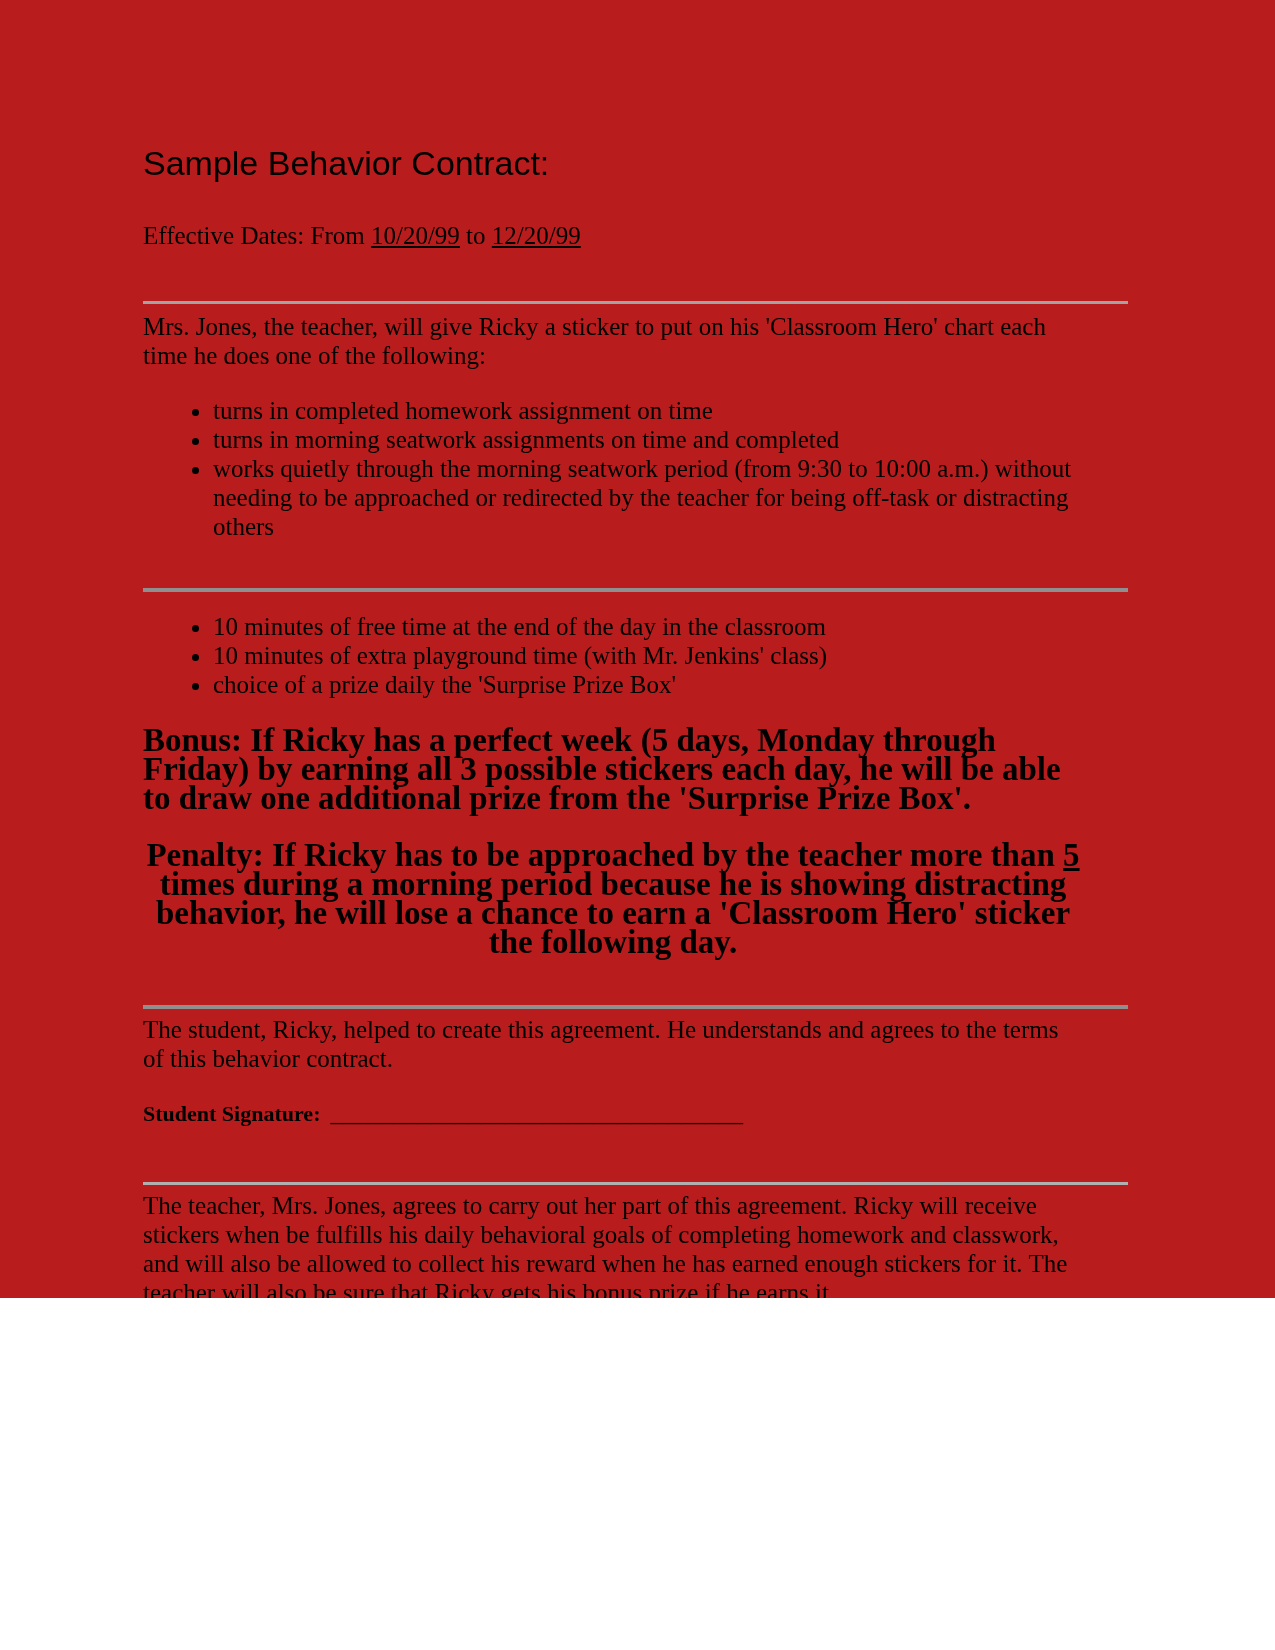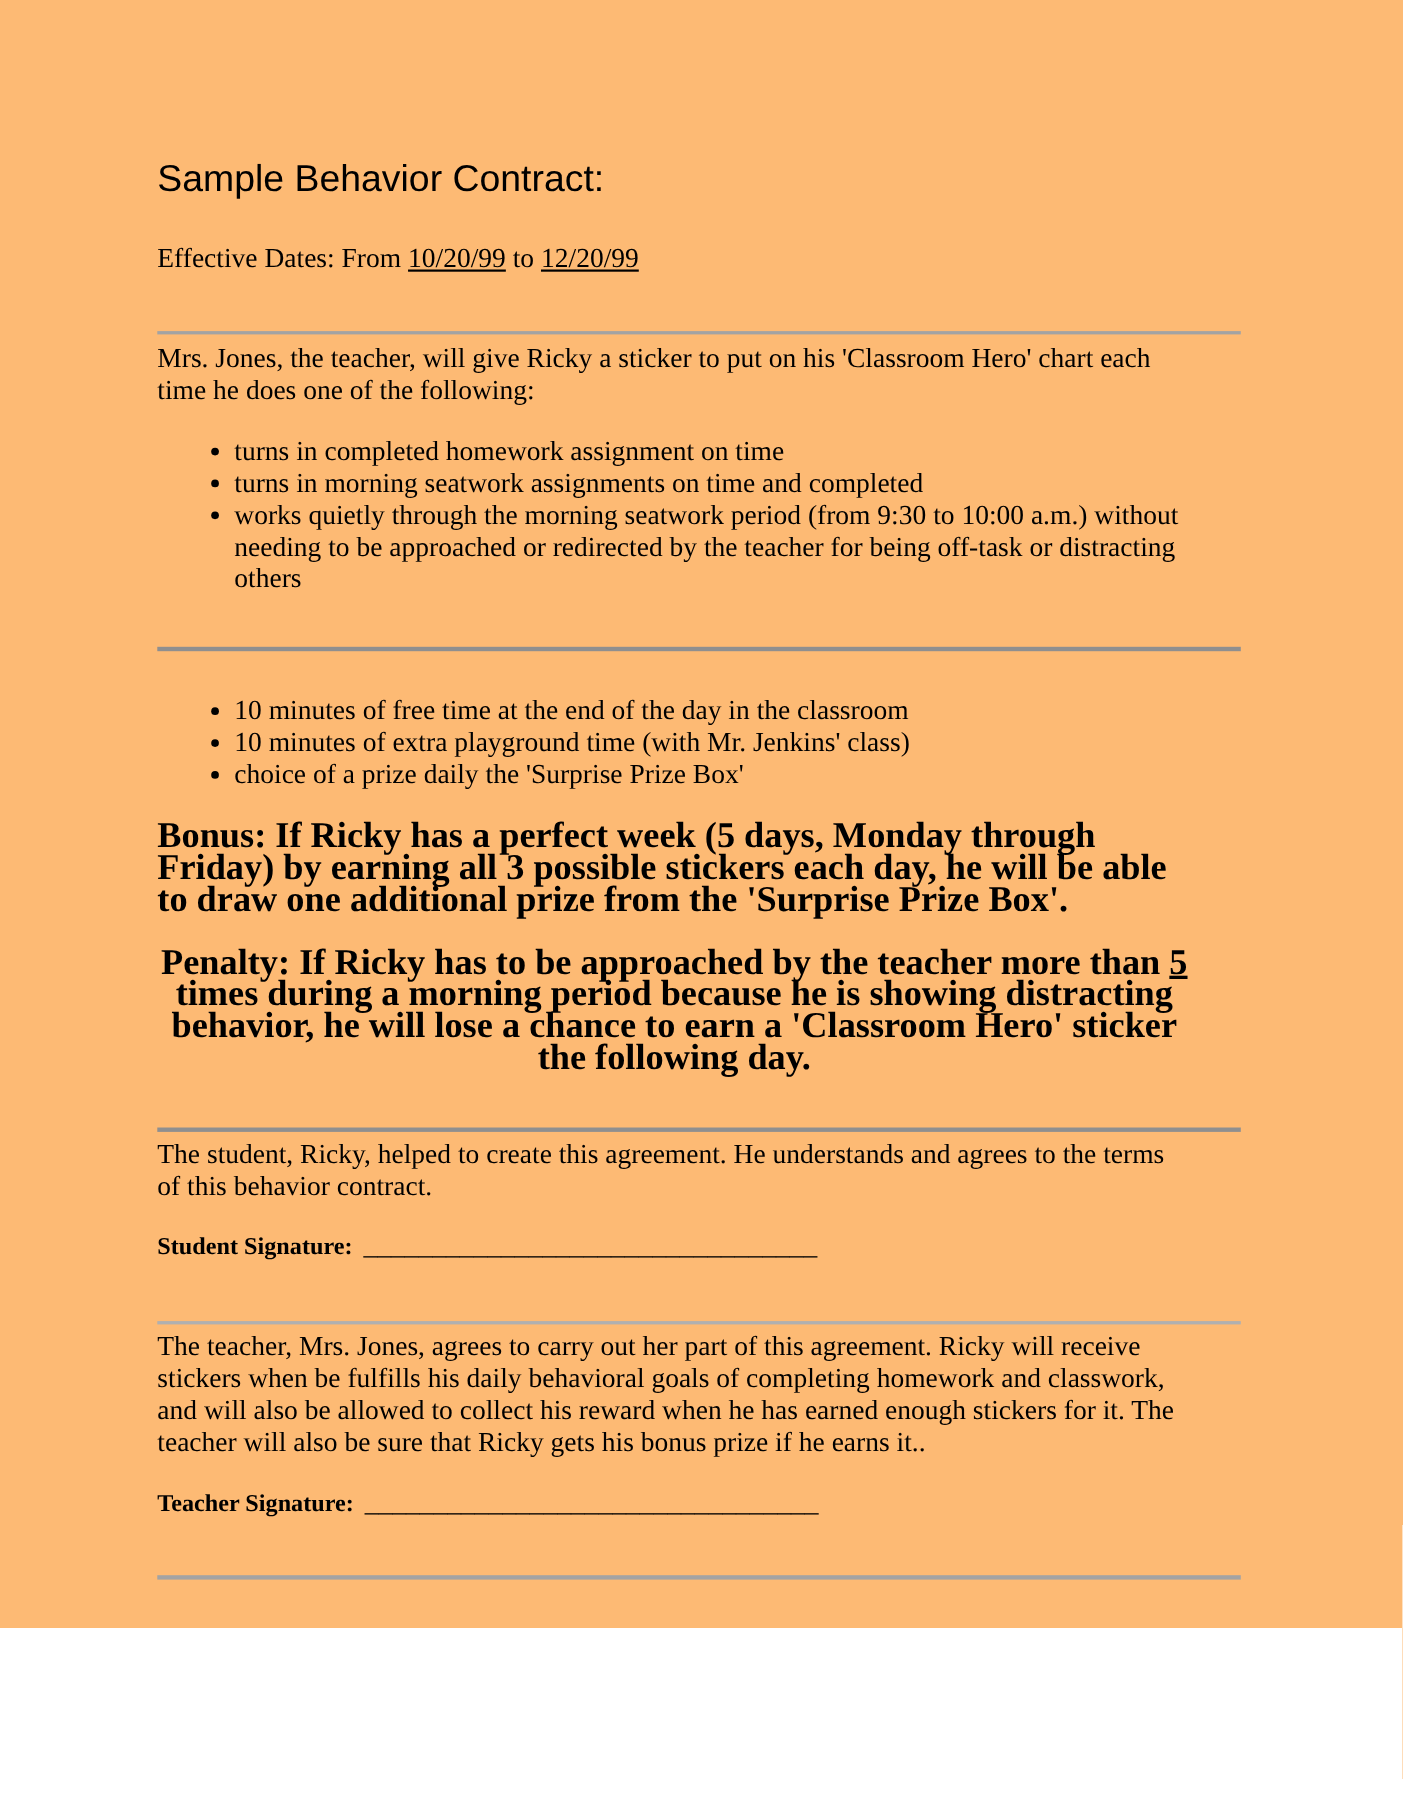--- a/index.html
+++ b/index.html
@@ -1,20 +1,20 @@
 <!DOCTYPE html>
 <html><head>
 <meta charset="utf-8">
 <style>
   html, body { margin: 0; padding: 0; background: #ffffff; }
   .page {
     position: relative;
     width: 1275px;
-    height: 1480px;
-    background: #fdba74;
+    height: 1298px;
+    background: #b91c1c;
     overflow: hidden;
     color: #000000;
     font-family: "Liberation Serif", serif;
   }
   .content {
     padding-left: 143px;
     padding-top: 143px;
     width: 985px;
   }
   .doc-title {
@@ -95,21 +95,21 @@
 
     <ul class="bullets">
       <li>turns in completed homework assignment on time</li>
       <li>turns in morning seatwork assignments on time and completed</li>
       <li>works quietly through the morning seatwork period (from 9:30 to 10:00 a.m.) without needing to be approached or redirected by the teacher for being off-task or distracting others</li>
     </ul>
 
     <div class="rule thick" style="margin-top:47px;"></div>
 
 
-    <ul class="bullets" style="margin-top:40px;">
+    <ul class="bullets" style="margin-top:20px;">
       <li>10 minutes of free time at the end of the day in the classroom</li>
       <li>10 minutes of extra playground time (with Mr. Jenkins' class)</li>
       <li>choice of a prize daily the 'Surprise Prize Box'</li>
     </ul>
 
     <p class="bold-p">Bonus: If Ricky has a perfect week (5 days, Monday through Friday) by earning all 3 possible stickers each day, he will be able to draw one additional prize from the 'Surprise Prize Box'.</p>
 
     <p class="bold-p" style="margin-top:28px;text-align:center;"><span>Penalty: If Ricky has to be approached by the teacher more than </span><span class="u">5</span><span> times during a morning period because he is showing distracting behavior, he will lose a chance to earn a 'Classroom Hero' sticker the following day.</span></p>
 
     <div class="rule thick" style="margin-top:48px;"></div>

